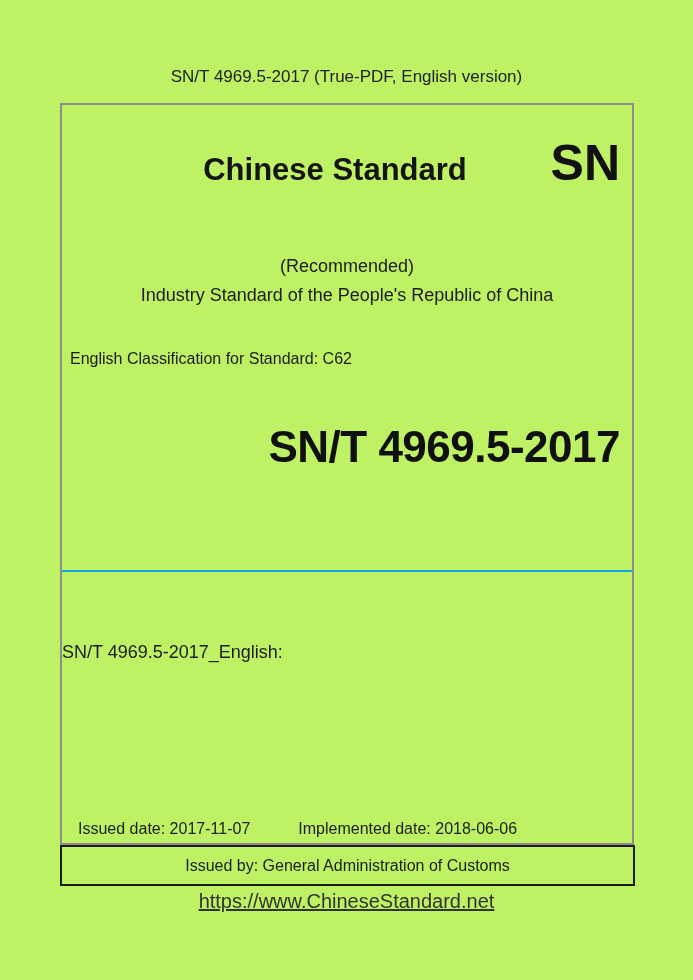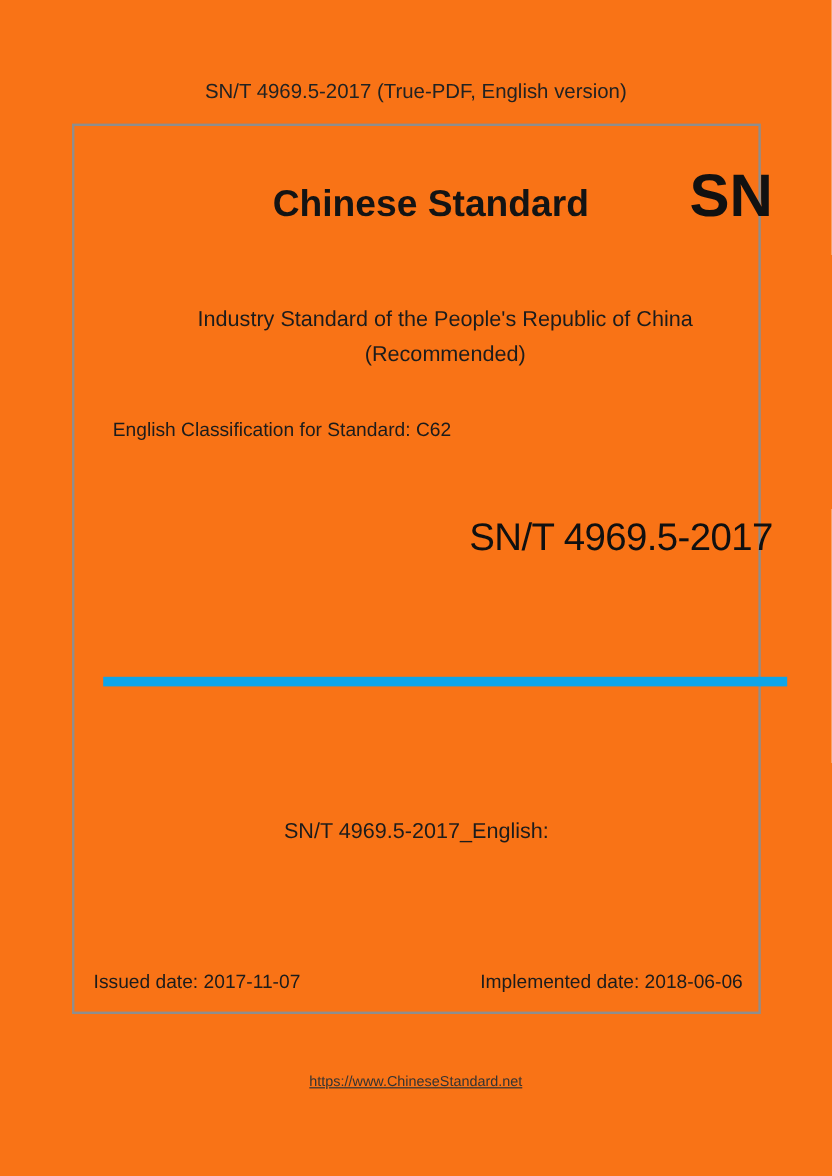--- a/index.html
+++ b/index.html
@@ -4,39 +4,38 @@
 <style>
   * { margin: 0; padding: 0; box-sizing: border-box; }
   html, body { background: #ffffff; }
   body {
     width: 693px; height: 980px;
     font-family: "Liberation Sans", sans-serif;
     color: #1c1c1c;
     position: relative;
     overflow: hidden;
   }
-  .page { position: relative; width: 693px; height: 980px; background: #f97316; }
+  .page { position: relative; width: 693px; height: 980px; background: #bef264; }
 
   .doc-header {
     position: absolute; top: 64px; left: 0; width: 100%;
     text-align: center;
     font-size: 17px; line-height: 26px;
     color: #222222;
   }
 
   .main-box {
     position: absolute; left: 60px; top: 103px;
     width: 574px; height: 742px;
     border: 2px solid #8e8e8e;
   }
   .section-top {
     position: relative;
     width: 100%; height: 467px;
-    border-bottom: 8px solid #0ea5e9;
-    margin-left: 24px;
+    border-bottom: 2px solid #0ea5e9;
   }
   .section-bottom {
     position: relative;
     width: 100%; height: 268px;
   }
 
   .brand-title {
     position: absolute; top: 45px; left: 0; width: 100%;
     text-align: center;
     transform: translateX(-12px);
@@ -55,97 +54,99 @@
     font-size: 18px; line-height: 29px;
     color: #1c1c1c;
   }
   .classification {
     position: absolute; top: 243px; left: 8px;
     font-size: 16px; line-height: 22px;
     color: #1c1c1c;
   }
   .std-number {
     position: absolute; top: 318px; right: 12px;
-    font-size: 32px; font-weight: normal; line-height: 48px;
+    font-size: 44px; font-weight: bold; line-height: 48px;
     color: #101010;
     letter-spacing: -0.5px;
   }
 
   .english-title {
     position: absolute; top: 66px; left: 0; width: 100%;
-    text-align: center;
+    text-align: left;
     font-size: 18px; line-height: 29.5px;
     color: #1c1c1c;
-    margin-top: 40px;
   }
   .english-title .wrap-line {
     max-width: 560px; margin: 0 auto;
   }
   .dates-row {
-    position: absolute; left: 16px; right: 13px; bottom: 11px;
-    display: flex; justify-content: space-between; align-items: baseline;
+    position: absolute; left: 16px; right: 13px; bottom: 1px;
+    display: flex; justify-content: flex-start; align-items: baseline;
     font-size: 16px; line-height: 20px;
     color: #1c1c1c;
     gap: 48px;
   }
 
   .issuer-box {
     position: absolute; left: 60px; top: 845px;
     width: 575px; height: 41px;
     border: 2px solid #1a1a1a;
     display: flex; align-items: center; justify-content: center;
     font-size: 16px;
     color: #1c1c1c;
   }
 
   .site-link-row {
     position: absolute; top: 889px; left: 0; width: 100%;
     text-align: center;
   }
   .site-link {
-    font-size: 12px; line-height: 24px;
+    font-size: 20px; line-height: 24px;
     color: #333333;
     text-decoration: underline;
     cursor: pointer;
   }
 </style>
 </head>
 <body>
 
 <div class="page">
 
   <div class="doc-header">SN/T 4969.5-2017 (True-PDF, English version)</div>
 
   <div class="main-box">
 
     <div class="section-top">
       <h1 class="brand-title">Chinese Standard</h1>
       <div class="sn-logo">SN</div>
 
       <div class="std-type">
+        <div>(Recommended)</div>
         <div>Industry Standard of the People's Republic of China</div>
-        <div>(Recommended)</div>
       </div>
 
       <div class="classification">English Classification for Standard: C62</div>
 
       <div class="std-number">SN/T 4969.5-2017</div>
     </div>
 
     <div class="section-bottom">
       <div class="english-title">
         <div>SN/T 4969.5-2017_English:</div>
       </div>
 
       <div class="dates-row">
         <span>Issued date: 2017-11-07</span>
         <span>Implemented date: 2018-06-06</span>
       </div>
     </div>
 
   </div>
 
+  <div class="issuer-box">
+    <span>Issued by: General Administration of Customs</span>
+  </div>
 
   <div class="site-link-row">
     <a href="#" class="site-link">https://www.ChineseStandard.net</a>
   </div>
 
 </div>
 
 </body></html>

